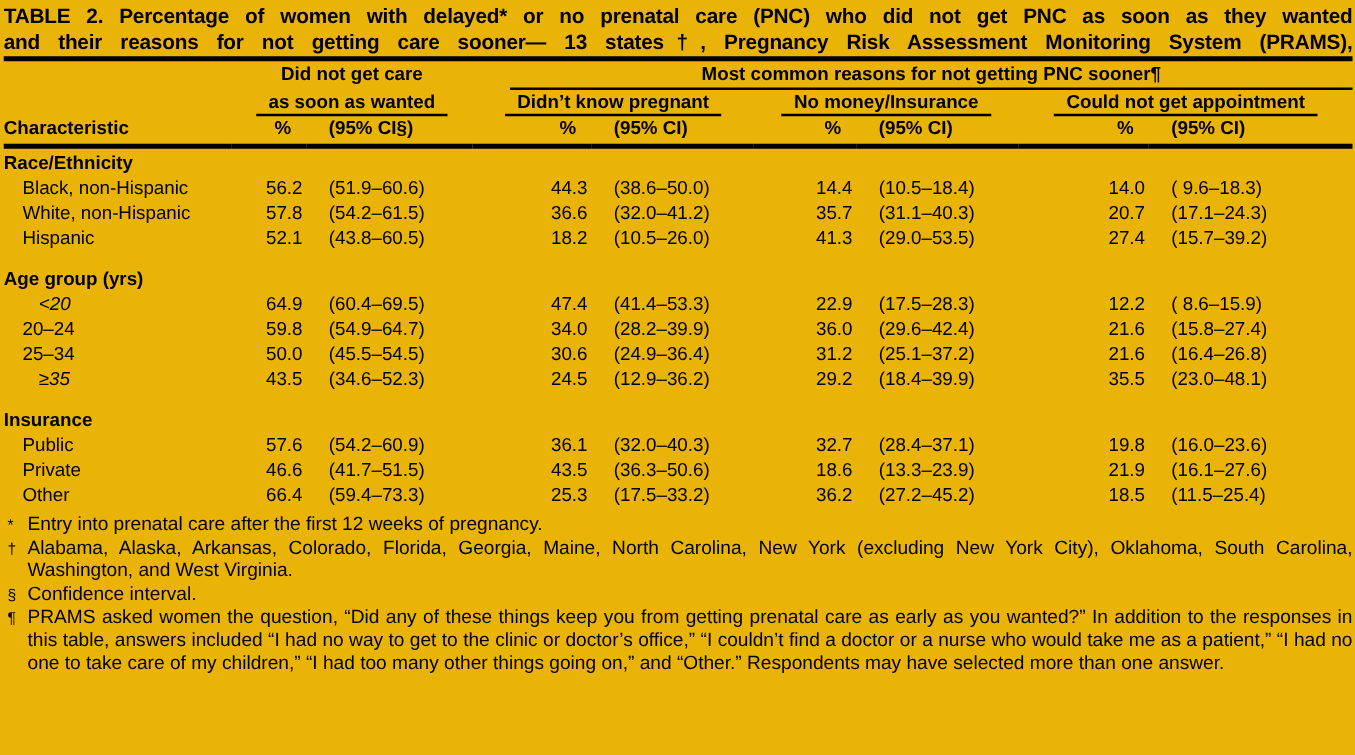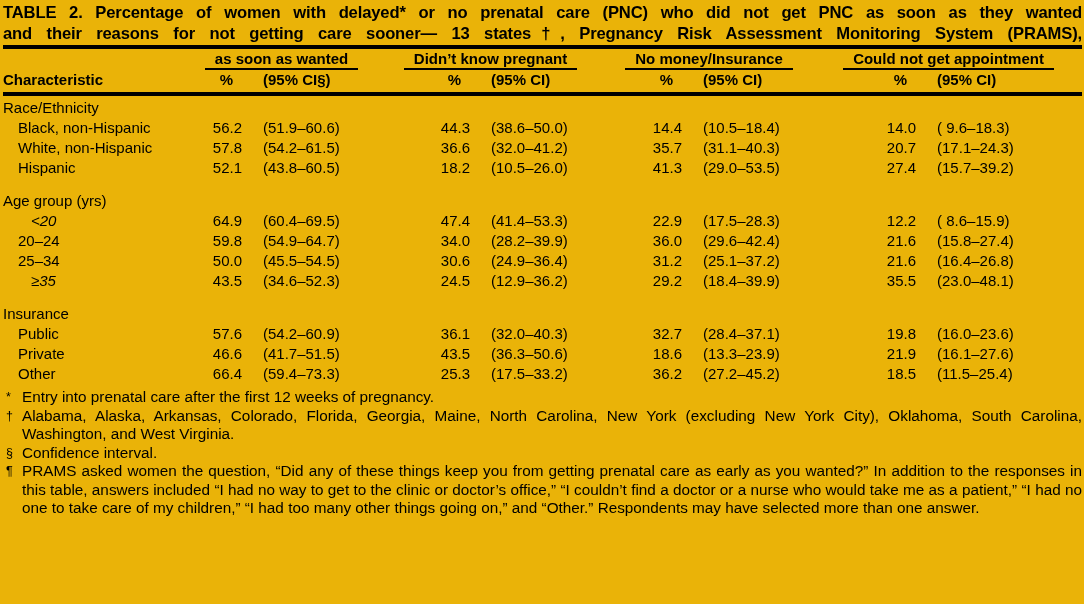--- a/index.html
+++ b/index.html
@@ -21,21 +21,21 @@
   .spanner{text-align:center;}
   .spanline{border-bottom:2px solid #000;margin-left:30px;padding:0 0 2px;text-align:center;}
   .gcell{text-align:center;}
   .gline{display:inline-block;border-bottom:2px solid #000;padding:1px 10px 1px;}
   tr.colrow th{border-bottom:4px solid #000;padding-top:1px;padding-bottom:4px;}
   th.char{text-align:left;}
   .pct{text-align:right;padding-right:3px;}
   th.pct{padding-right:12px;}
   .ci{text-align:left;padding-left:18px;}
   tbody td{line-height:20px;}
-  tr.sec td{font-weight:normal;padding-top:2px;}
+  tr.sec td{font-weight:bold;padding-top:2px;}
   td.lbl{padding-left:15px;}
   td.lbl.d2{padding-left:28px;font-style:italic;}
   tr.sp td{height:11px;line-height:11px;font-size:1px;}
   tr.total td{font-weight:bold;border-top:1.5px solid #000;border-bottom:5px solid #000;
     padding-top:4px;padding-bottom:5px;}
   
   .footnotes{margin-top:4px;font-size:15.3px;line-height:18.5px;}
   .fn{position:relative;padding-left:19px;text-align:justify;}
   .fn-m{position:absolute;left:3px;top:0;font-size:12.5px;}
 </style>
@@ -55,20 +55,27 @@
         <col style="width:60px">
         <col style="width:133px">
       <col style="width:95px">
         <col style="width:130px">
         <col style="width:82px">
       <col style="width:130px">
         <col style="width:104px">
         <col style="width:163px">
     </colgroup>
     <thead>
+      <tr class="hr1">
+        <th></th>
+        <th colspan="2" class="grp-top">Did not get care</th>
+        <th colspan="6" class="spanner">
+            <div class="spanline">Most common reasons for not getting PNC sooner¶</div>
+          </th>
+      </tr>
       <tr>
         <th></th>
         <th colspan="2" class="gcell"><span class="gline">as soon as wanted</span></th>
         <th colspan="2" class="gcell"><span class="gline">Didn’t know pregnant</span></th>
         <th colspan="2" class="gcell"><span class="gline">No money/Insurance</span></th>
         <th colspan="2" class="gcell"><span class="gline">Could not get appointment</span></th>
       </tr>
       <tr class="colrow">
         <th class="char">Characteristic</th>
         <th class="pct">%</th>

